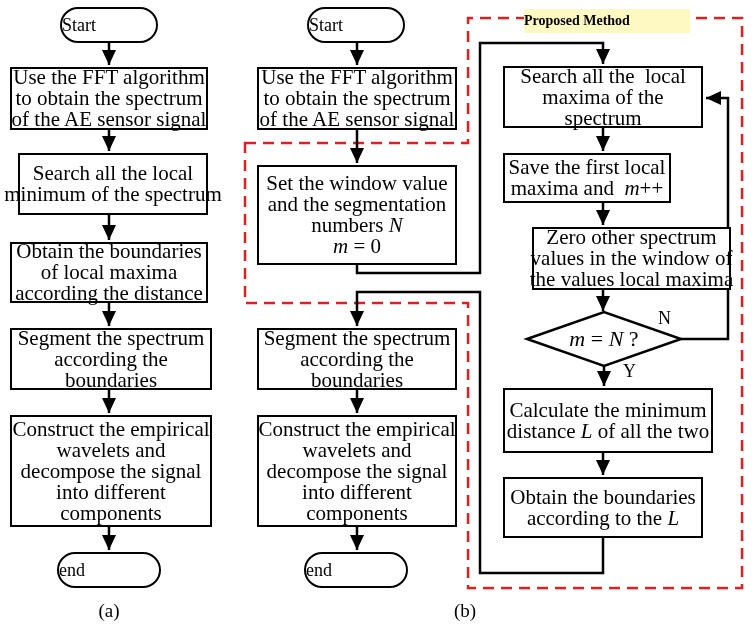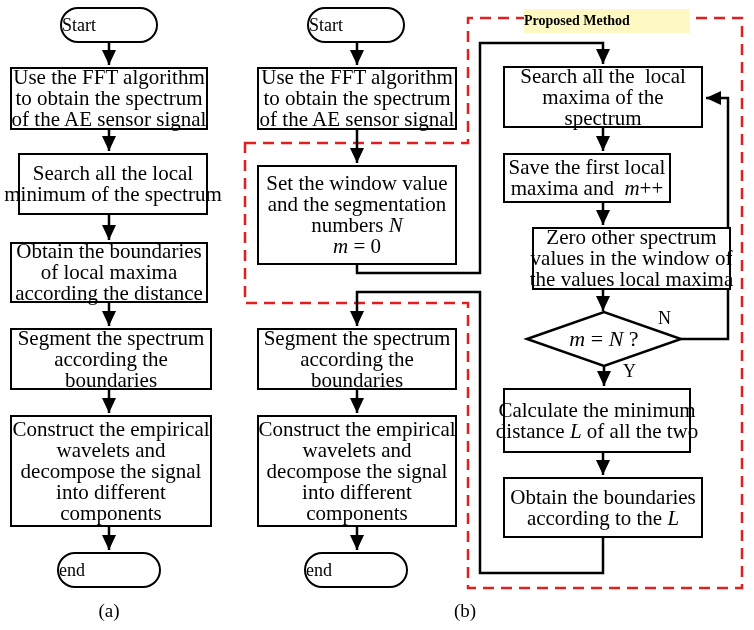--- a/index.html
+++ b/index.html
@@ -137,21 +137,21 @@
   <div class="box" style="left:532px;top:227px;width:199px;height:63px">
       <div class="tl"><span>Zero other spectrum</span></div>
       <div class="tl"><span>values in the window of</span></div>
       <div class="tl"><span>the values local maxima</span></div>
     </div>
   <div class="dtext" style="left:527px;top:313px;width:154px;height:52px">
       <div class="tl"><span class="it">m</span><span> = </span><span class="it">N</span><span> ?</span></div>
     </div>
   <div class="branch" style="left:658px;top:308px">N</div>
   <div class="branch" style="left:623px;top:361px">Y</div>
-  <div class="box" style="left:503px;top:388px;width:188px;height:65px">
+  <div class="box" style="left:503px;top:388px;width:210px;height:65px">
       <div class="tl"><span>Calculate the minimum</span></div>
       <div class="tl"><span>distance </span><span class="it">L</span><span> of all the two</span></div>
     </div>
   <div class="box" style="left:503px;top:477px;width:200px;height:61px">
       <div class="tl"><span>Obtain the boundaries</span></div>
       <div class="tl"><span>according to the </span><span class="it">L</span></div>
     </div>
 
 </div>
 

